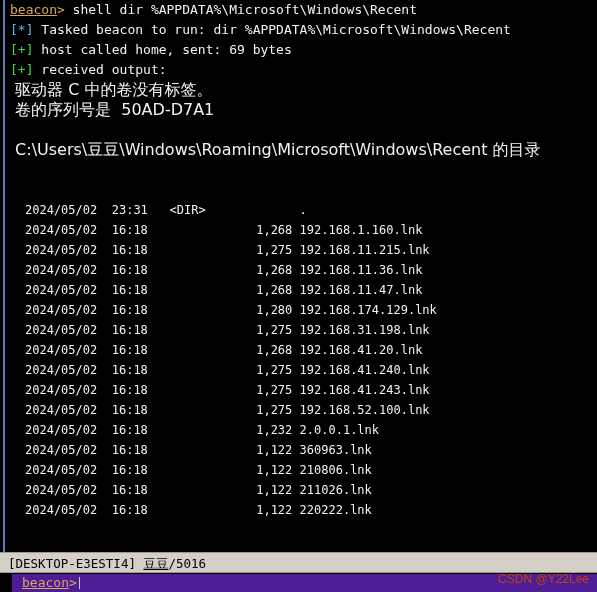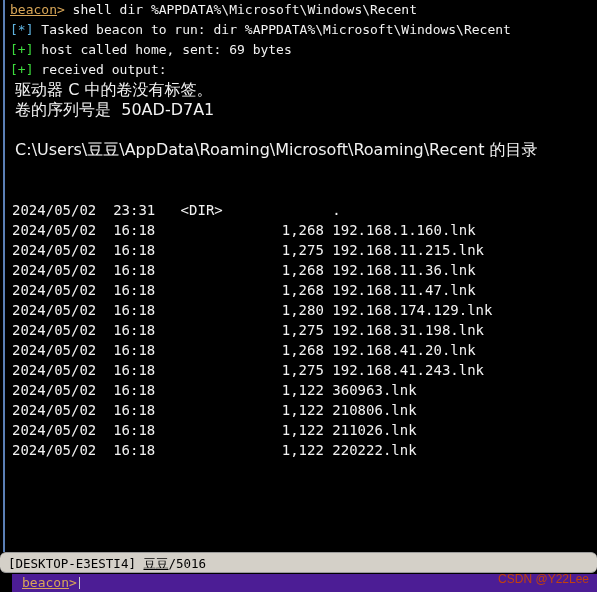--- a/index.html
+++ b/index.html
@@ -75,42 +75,41 @@
   .tok-ok    { color: #3ddc3d; }
   .tok-plain { color: #f2f2f2; }
 
   .blank { height: 20px; }
 
   
   .row {
     height: 20px;
     line-height: 20px;
     white-space: pre;
-    font-size: 14px;
+    font-size: 12px;
     color: #f2f2f2;
-    padding-left: 12px;
+    padding-left: 25px;
   }
 
   
   .statusbar {
     position: absolute;
     left: 0;
     top: 552px;
     width: 597px;
     height: 21px;
     background: #d4d0c8;
     color: #000000;
     font-size: 12.5px;
     line-height: 21px;
     white-space: pre;
     padding-left: 8px;
     box-sizing: border-box;
     border-top: 1px solid #9a9a9a;
     border-bottom: 1px solid #9a9a9a;
-    border-radius: 6px;
   }
   .statusbar .user {
     text-decoration: underline;
     font-family: "DejaVu Sans", "Liberation Sans", sans-serif;
   }
 
   
   .promptbar {
     position: absolute;
     left: 0;
@@ -167,35 +166,38 @@
     <div class="line"><span class="tok-ok">[+]</span><span class="tok-plain"> host called home, sent: 69 bytes</span></div>
 
     <div class="line"><span class="tok-ok">[+]</span><span class="tok-plain"> received output:</span></div>
 
     <div class="line cjk"> 驱动器 C 中的卷没有标签。</div>
 
     <div class="line cjk"> 卷的序列号是  50AD-D7A1</div>
 
     <div class="blank"></div>
 
-    <div class="line cjk"> C:\Users\豆豆\AppData\Roaming\Microsoft\Roaming\Recent 的目录</div>
+    <div class="line cjk"> C:\Users\豆豆\Windows\Roaming\Microsoft\Windows\Recent 的目录</div>
 
     <div class="blank"></div>
     <div class="blank"></div>
 
     <div id="listing-rows">
         <div class="row"><span>2024/05/02  </span><span>23:31   </span><span>&lt;DIR&gt;            </span><span> .</span></div>
         <div class="row"><span>2024/05/02  </span><span>16:18   </span><span>            1,268</span><span> 192.168.1.160.lnk</span></div>
         <div class="row"><span>2024/05/02  </span><span>16:18   </span><span>            1,275</span><span> 192.168.11.215.lnk</span></div>
         <div class="row"><span>2024/05/02  </span><span>16:18   </span><span>            1,268</span><span> 192.168.11.36.lnk</span></div>
         <div class="row"><span>2024/05/02  </span><span>16:18   </span><span>            1,268</span><span> 192.168.11.47.lnk</span></div>
         <div class="row"><span>2024/05/02  </span><span>16:18   </span><span>            1,280</span><span> 192.168.174.129.lnk</span></div>
         <div class="row"><span>2024/05/02  </span><span>16:18   </span><span>            1,275</span><span> 192.168.31.198.lnk</span></div>
         <div class="row"><span>2024/05/02  </span><span>16:18   </span><span>            1,268</span><span> 192.168.41.20.lnk</span></div>
+        <div class="row"><span>2024/05/02  </span><span>16:18   </span><span>            1,275</span><span> 192.168.41.240.lnk</span></div>
         <div class="row"><span>2024/05/02  </span><span>16:18   </span><span>            1,275</span><span> 192.168.41.243.lnk</span></div>
+        <div class="row"><span>2024/05/02  </span><span>16:18   </span><span>            1,275</span><span> 192.168.52.100.lnk</span></div>
+        <div class="row"><span>2024/05/02  </span><span>16:18   </span><span>            1,232</span><span> 2.0.0.1.lnk</span></div>
         <div class="row"><span>2024/05/02  </span><span>16:18   </span><span>            1,122</span><span> 360963.lnk</span></div>
         <div class="row"><span>2024/05/02  </span><span>16:18   </span><span>            1,122</span><span> 210806.lnk</span></div>
         <div class="row"><span>2024/05/02  </span><span>16:18   </span><span>            1,122</span><span> 211026.lnk</span></div>
         <div class="row"><span>2024/05/02  </span><span>16:18   </span><span>            1,122</span><span> 220222.lnk</span></div>
       </div>
 
   </div>
 
   <div class="statusbar"><span>[DESKTOP-E3ESTI4]</span><span> </span><span class="user">豆豆</span><span>/</span><span>5016</span></div>
 

